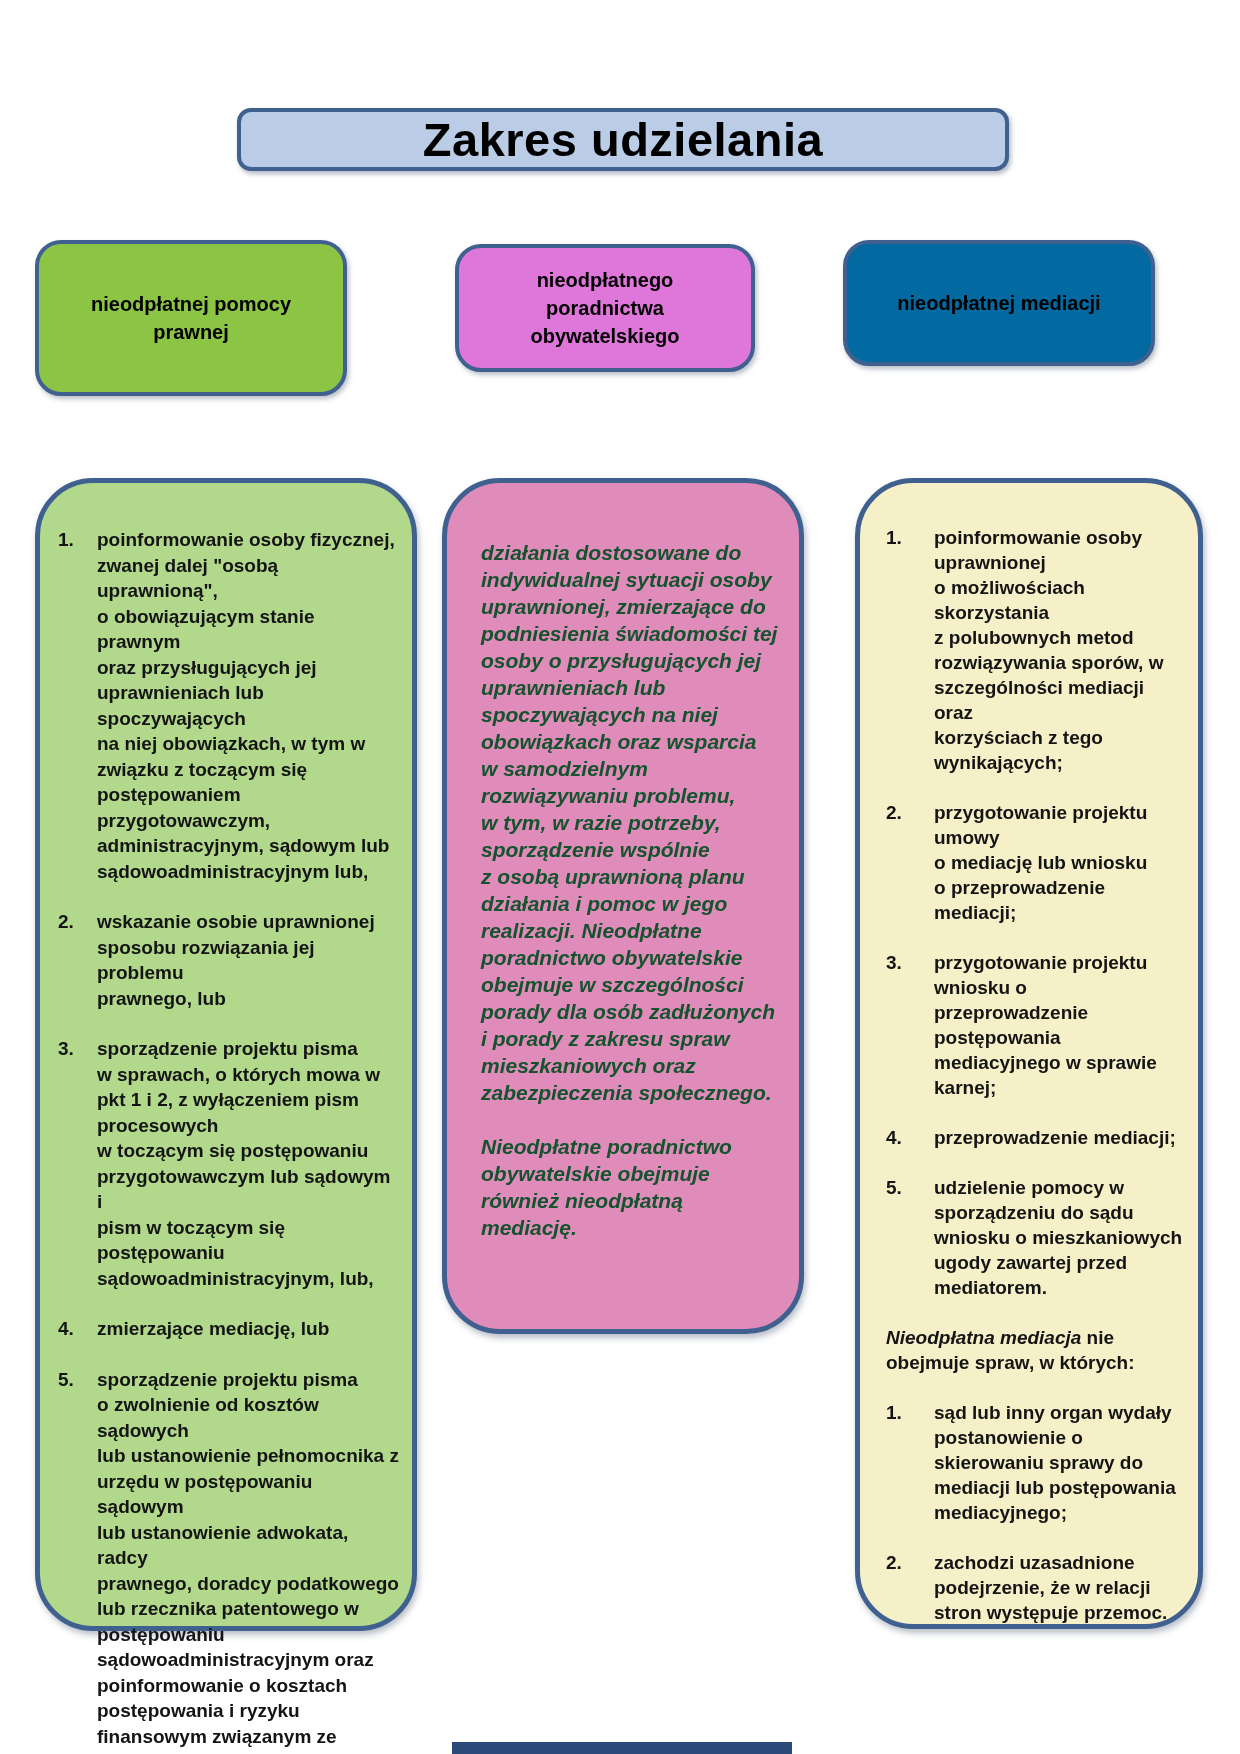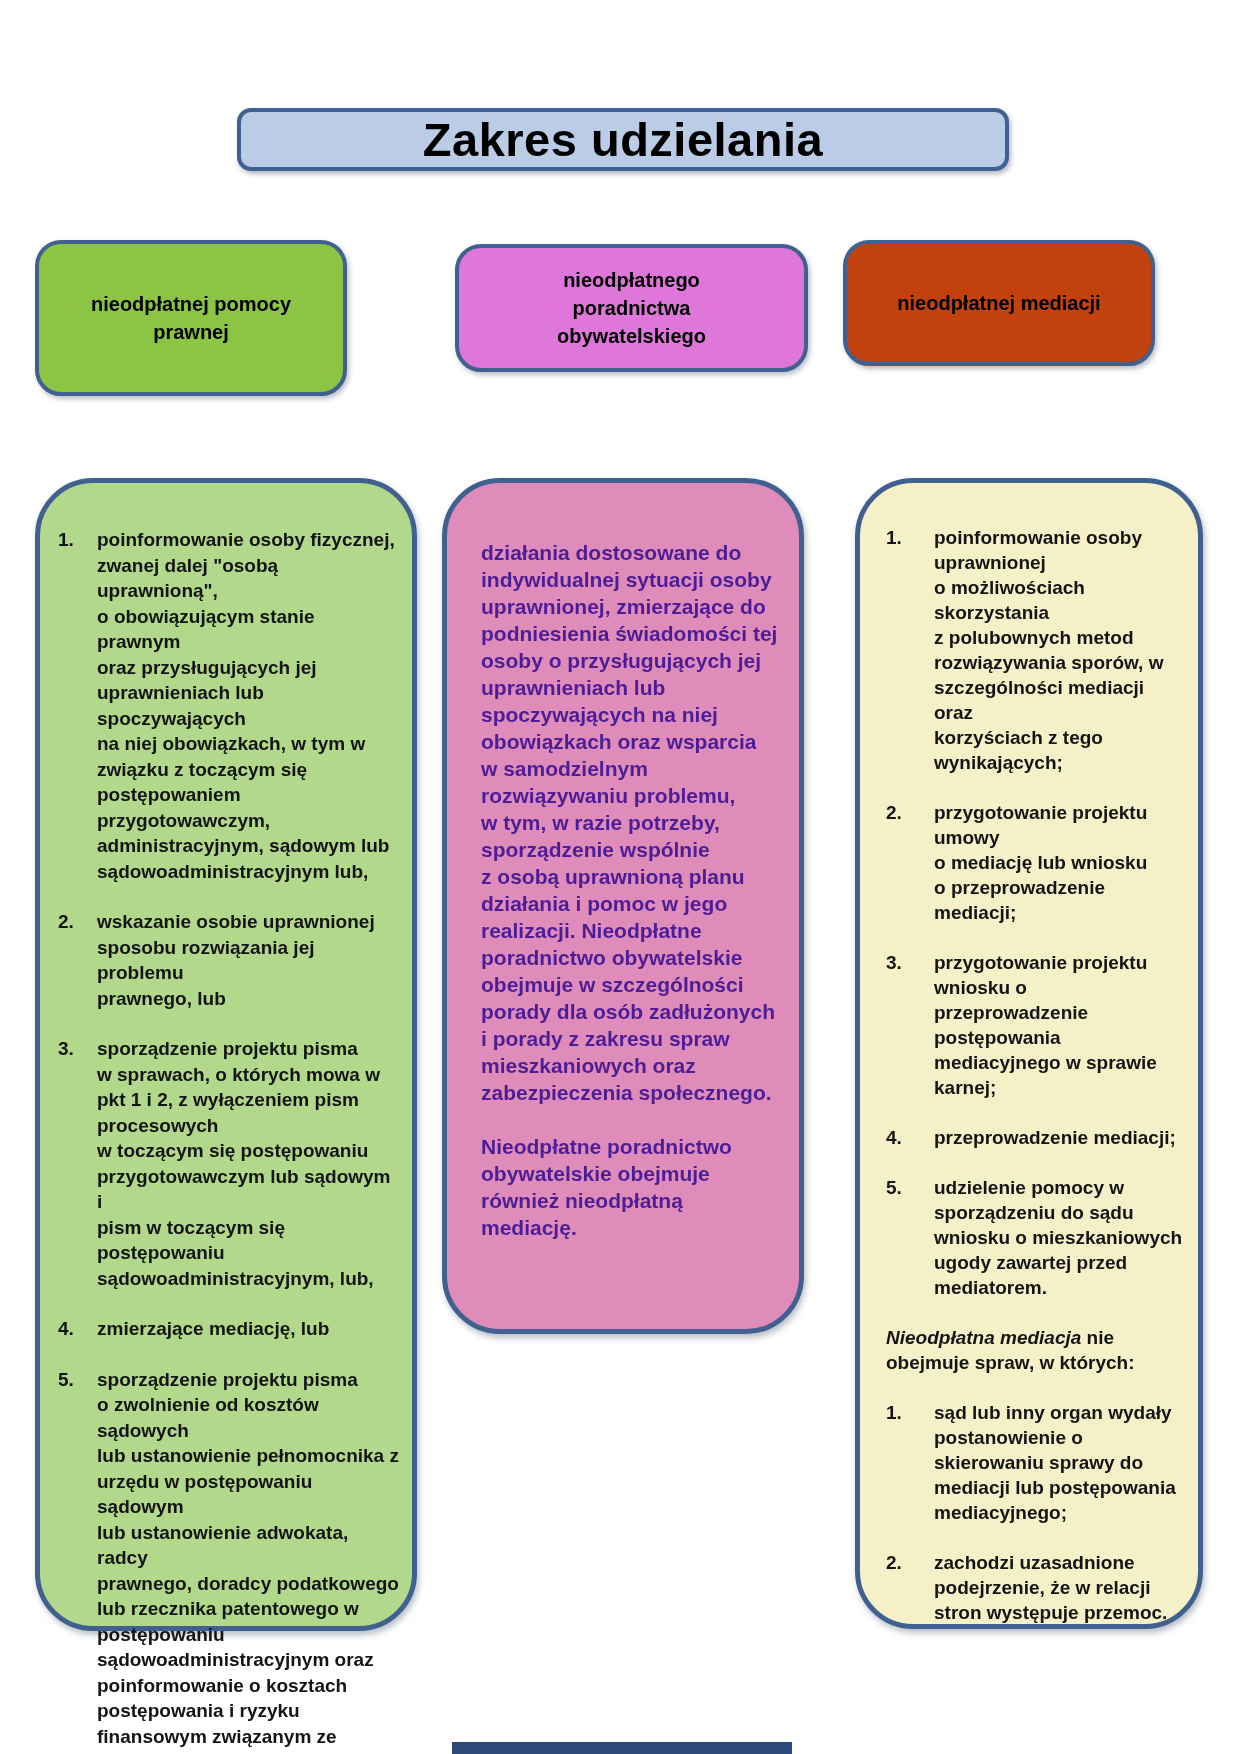--- a/index.html
+++ b/index.html
@@ -15,33 +15,33 @@
     box-shadow:2px 3px 5px rgba(115,128,145,.55);
   }
   .title-box .t{font-size:47px;color:#000;letter-spacing:.5px;}
   .hdr{
     position:absolute;border:4px solid #40618f;box-sizing:border-box;border-radius:26px;
     display:flex;align-items:center;justify-content:center;text-align:center;
     font-size:20px;line-height:28px;color:#000;
     box-shadow:2px 3px 5px rgba(115,128,145,.5);
   }
   .hdr.green{left:35px;top:240px;width:312px;height:156px;background:#8cc544;}
-  .hdr.pink{left:455px;top:244px;width:353px;height:128px;background:#df76da;}
-  .hdr.yellow{left:843px;top:240px;width:312px;height:126px;background:#c2410c;align-items:center;}
+  .hdr.pink{left:455px;top:244px;width:300px;height:128px;background:#df76da;}
+  .hdr.yellow{left:843px;top:240px;width:312px;height:126px;background:#0369a1;align-items:center;}
   .hdr.green .t{max-width:215px;}
   .hdr.pink .t{max-width:182px;}
   .hdr.yellow .t{max-width:260px;}
   .body-box{
     position:absolute;border:5px solid #40618f;box-sizing:border-box;border-radius:58px;
     box-shadow:2px 4px 6px rgba(115,128,145,.5);
   }
   .body-box.green{left:35px;top:478px;width:382px;height:1153px;background:#b2d88c;
     padding:44px 12px 0 18px;font-size:19px;line-height:25.5px;}
   .body-box.pink{left:442px;top:478px;width:362px;height:856px;background:#e08cba;
-    padding:56px 20px 0 34px;font-size:21px;line-height:27px;color:#4c1d95;}
+    padding:56px 20px 0 34px;font-size:21px;line-height:27px;color:#14532d;font-style:italic;}
   .body-box.yellow{left:855px;top:478px;width:348px;height:1151px;background:#f6f0c8;
     padding:42px 12px 0 26px;font-size:19px;line-height:25px;}
   .li{display:flex;margin-bottom:25px;}
   .body-box.green .li .num{flex:0 0 26px;}
   .body-box.yellow .li .num{flex:0 0 35px;}
   .li .txt{flex:1;white-space:pre-line;margin-left:13px;}
   .body-box.pink p{margin:0 0 27px 0;white-space:pre-line;}
   .note{margin:4px 0 25px 0;}
   .note em{font-style:italic;}
   .bottom-bar{position:absolute;left:452px;top:1742px;width:340px;height:12px;background:#2b4a7a;}

